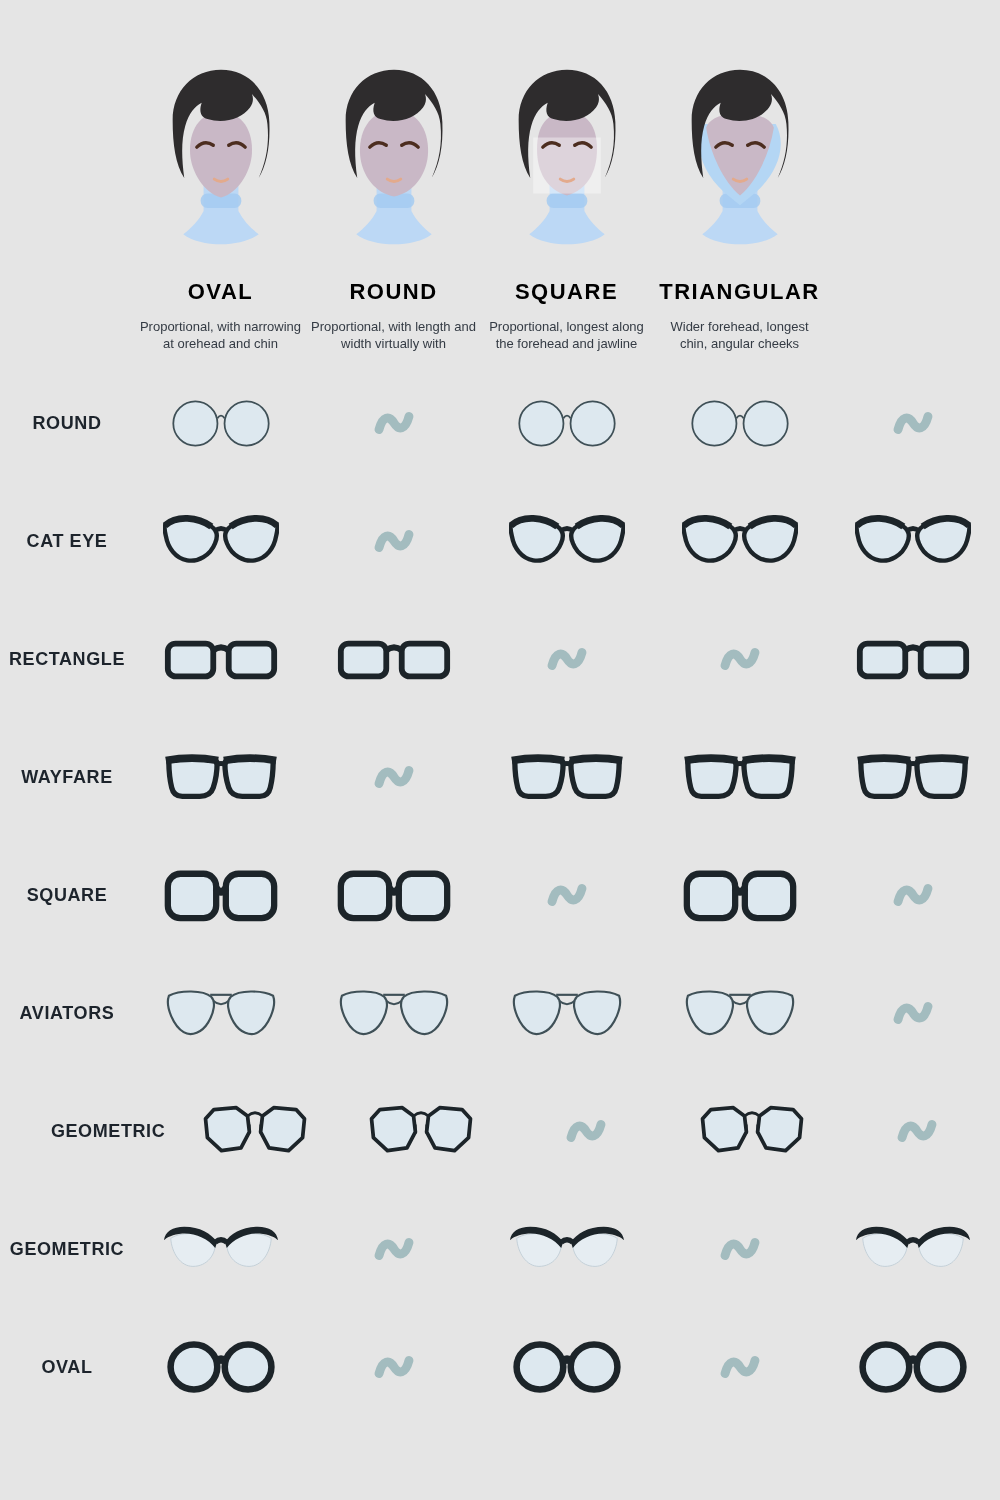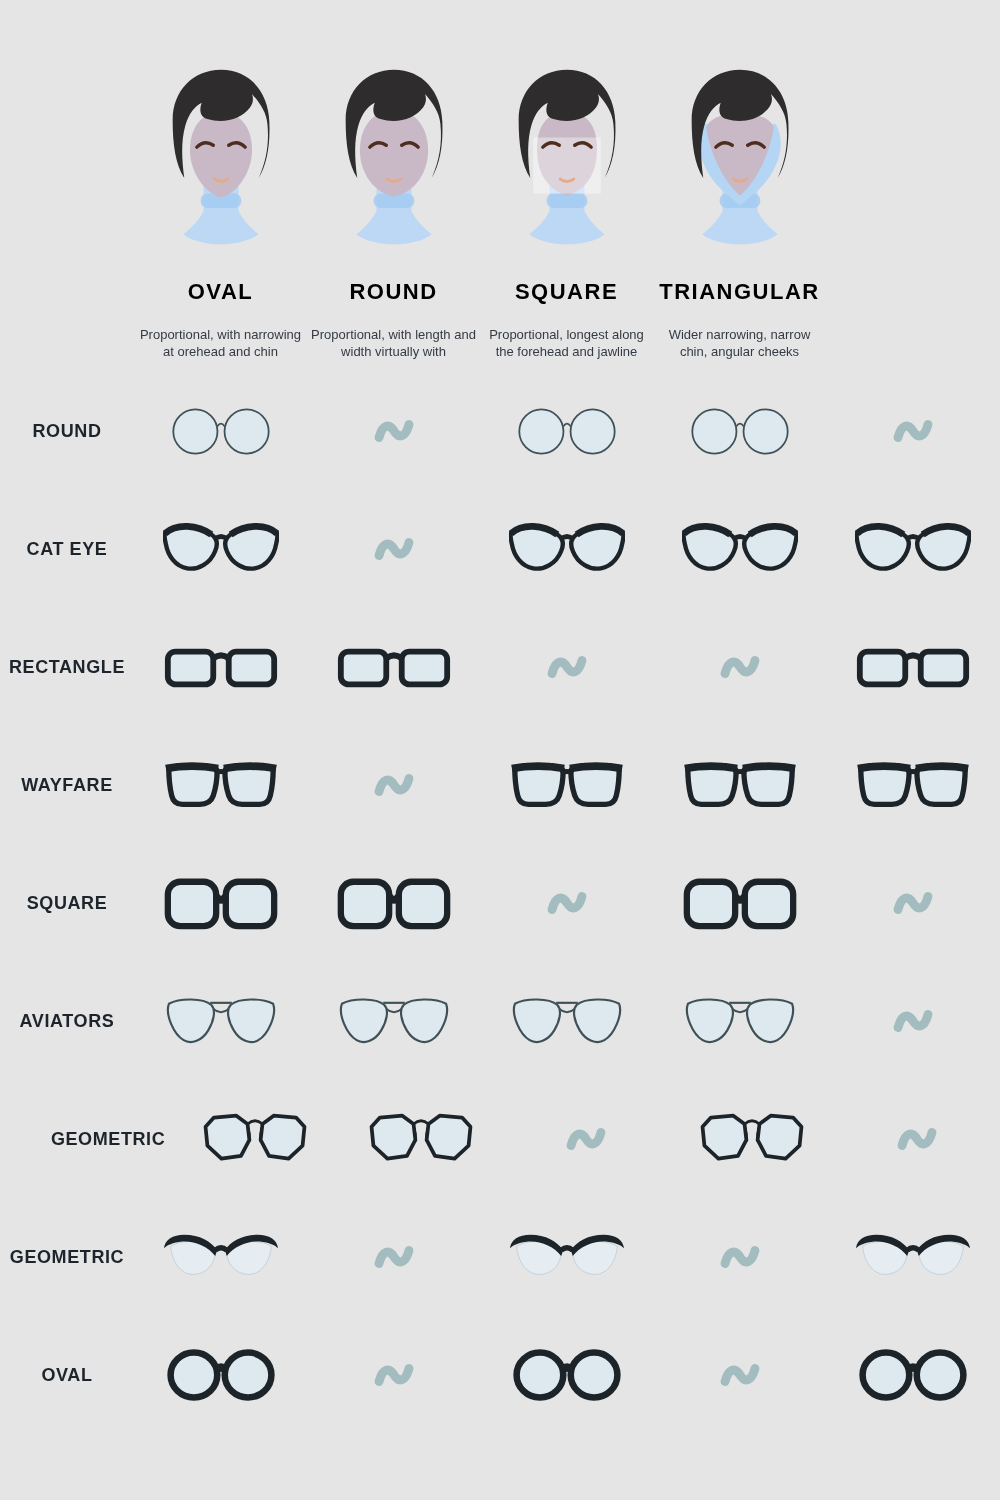--- a/index.html
+++ b/index.html
@@ -4,21 +4,21 @@
 <style>
   html,body{margin:0;padding:0;}
   .page{
     width:1000px;height:1500px;overflow:hidden;position:relative;
     font-family:"Liberation Sans", sans-serif;
   }
   .header{display:flex;padding:64px 0 0 134px;}
   .face-col{width:173px;text-align:center;}
   .face-col svg{display:block;margin:0 auto;}
   .face-name{font-size:22px;font-weight:700;letter-spacing:1.5px;margin-top:10px;}
-  .face-desc{font-size:13px;line-height:17px;margin-top:21px;padding:0 4px;}
+  .face-desc{font-size:13px;line-height:17px;margin-top:13px;padding:0 4px;}
   .matrix{margin-top:12px;}
   .matrix-row{display:flex;align-items:center;height:118px;}
   .row-label{width:134px;text-align:center;font-weight:700;font-size:18px;letter-spacing:0.6px;}
   .cell{width:173px;display:flex;justify-content:center;align-items:center;}
 </style>
 </head>
 <body>
 
 <div class="page" style="background: #e5e5e5;">
   <div class="header">
@@ -78,21 +78,21 @@
             <rect x="44" y="134" width="42" height="15" rx="7" fill="#a5cbf1" opacity="0.85"></rect>
             <path d="M28,62 C16,84 26,112 48,132 L65,146 L82,132 C104,112 114,84 102,62 Z" fill="#b4d6f4"></path>
             <path d="M65,52 C45,50 32,58 30,66 C34,92 48,122 65,136 C82,122 96,92 100,66 C98,58 85,50 65,52 Z" fill="#c9b8c6"></path>
             <path d="M40,86 Q48,78 57,84" fill="none" stroke="#4c2d1f" stroke-width="3.5" stroke-linecap="round"></path>
             <path d="M73,84 Q82,78 90,86" fill="none" stroke="#4c2d1f" stroke-width="3.5" stroke-linecap="round"></path>
             <path d="M58,119 Q65,124 72,119" fill="none" stroke="#e3aa8c" stroke-width="3" stroke-linecap="round"></path>
             <path d="M65,6 C36,6 15,28 15,58 C15,84 18,104 27,118 C24,96 24,78 28,64 C32,50 38,44 45,40 C42,49 44,55 51,57 C68,62 86,57 95,45 C98,41 99,36 97,31 C105,40 112,50 113,62 C115,82 112,100 104,118 C112,104 116,86 115,60 C114,28 94,6 65,6 Z" fill="#2e2c2d"></path>
           </svg>
         </div>
     <div class="face-name">TRIANGULAR</div>
-    <div class="face-desc" style="color: rgb(52, 59, 68);">Wider narrowing, narrow chin, angular cheeks</div>
+    <div class="face-desc" style="color: rgb(52, 59, 68);">Wider forehead, longest chin, angular cheeks</div>
   </div>
 
 </div>
   <div class="matrix">
   <div class="matrix-row">
     <div class="row-label" style="color: rgb(29, 36, 44);">ROUND</div>
   <div class="cell">
           <svg viewBox="0 0 120 62" width="106" height="55">
     <circle cx="31" cy="31" r="25" fill="#dde8ef" stroke="#3f5057" stroke-width="2"></circle>
     <circle cx="89" cy="31" r="25" fill="#dde8ef" stroke="#3f5057" stroke-width="2"></circle>

